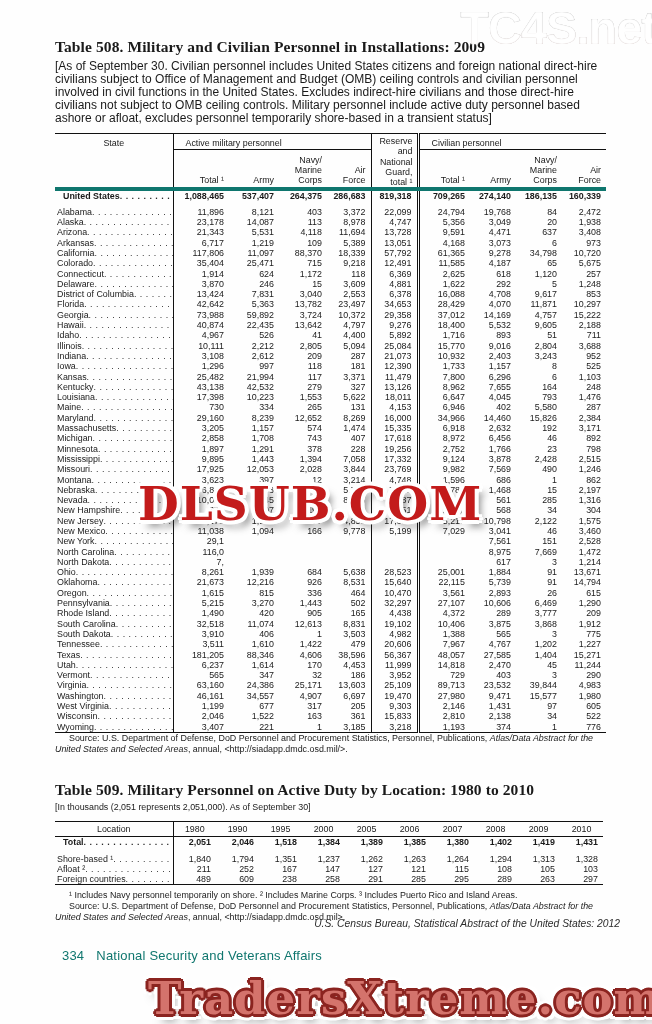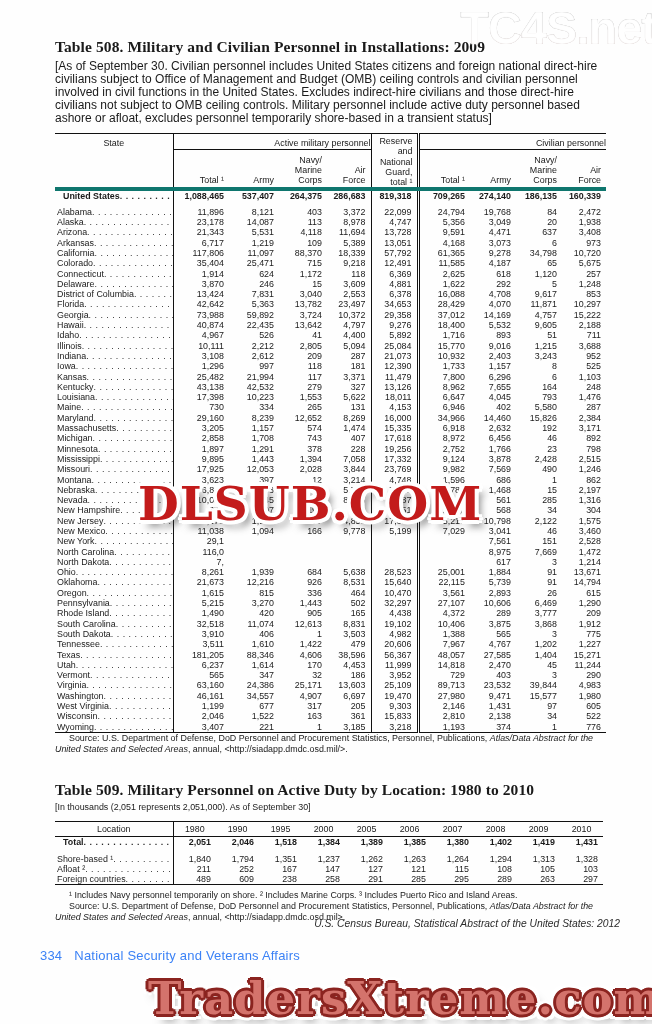--- a/index.html
+++ b/index.html
@@ -11,21 +11,21 @@
   .t-title{font-family:"Liberation Serif",serif;font-weight:bold;font-size:15.5px;margin:0;letter-spacing:.1px;}
   .title508{margin-top:38px;}
   .headnote{font-size:12px;line-height:13px;margin:4px 0 0 0;width:548px;}
   .bracket509{font-size:8.9px;line-height:11px;margin:3px 0 0 0;}
 
   
   table{border-collapse:collapse;table-layout:fixed;margin-top:8px;border-top:1px solid #111;}
   th,td{font-size:8.9px;line-height:10.3px;padding:0;font-weight:normal;vertical-align:bottom;}
   .num{text-align:right;padding-right:5px;white-space:nowrap;}
   th.sub{text-align:right;padding-right:5px;padding-bottom:2px;}
-  th.group{text-align:right;border-bottom:1px solid #111;padding:2px 0 1px 0;}
+  th.group{text-align:left;border-bottom:1px solid #111;padding:2px 0 1px 12px;}
   th.corner{text-align:center;vertical-align:top;padding-top:4px;}
   th.pre{white-space:pre-line;}
   .hb{border-bottom:4px solid #0f766e;}
   .lw{display:flex;align-items:baseline;overflow:hidden;}
   .lt{white-space:nowrap;padding-left:2px;}
   .ld{flex:1;white-space:nowrap;overflow:hidden;color:#2a2a2a;letter-spacing:.5px;}
   .ld::after{content:" . . . . . . . . . . . . . . . . . . . . . . . . . . . . .";}
   tbody.b td{font-weight:bold;}
   tbody.b .lt{padding-left:8px;}
   tbody.gap tr:first-child td{padding-top:5px;}
@@ -46,21 +46,21 @@
   tbody.gap9 tr:first-child td{padding-top:6px;margin-left:13px;}
 
   
   .fn{font-size:8.9px;line-height:11px;margin:5px 0 0 0;width:548px;}
   .fn .ind{display:block;text-indent:14px;}
   .src{font-size:8.9px;line-height:11px;margin:0;width:552px;text-indent:14px;}
   .it{font-style:italic;}
   .sec509{margin-top:26px;}
 
   
-  .footer-left{position:absolute;left:40px;top:948px;font-size:13px;color:#3b82f6;letter-spacing:.2px;}
+  .footer-left{position:absolute;left:62px;top:948px;font-size:13px;color:#0f766e;letter-spacing:.2px;}
   .footer-left .pg{margin-right:12px;}
   .footer-right{position:absolute;left:300px;top:918px;width:320px;text-align:right;font-size:10.3px;color:#2b2b2b;font-style:italic;}
 
   
   .wm{position:absolute;font-weight:bold;white-space:nowrap;pointer-events:none;}
   .wm-top{top:0px;right:-4px;font-family:"Liberation Sans",sans-serif;font-size:47px;
       letter-spacing:-1px;color:#4a3a38;
       text-shadow:0 0 2px #fff,0 0 1px #fff;}
   @supports (-webkit-background-clip:text){
     .wm-top{background:linear-gradient(#3a3a3a 45%,#8a544c 90%);
@@ -377,21 +377,21 @@
                 <span class="ld"></span>
               </div>
             </td>
             <td class="num">10,111</td>
             <td class="num">2,212</td>
             <td class="num">2,805</td>
             <td class="num">5,094</td>
             <td class="num">25,084</td>
             <td class="num">15,770</td>
             <td class="num">9,016</td>
-            <td class="num">1,215</td>
+            <td class="num">2,804</td>
             <td class="num">3,688</td>
           </tr>
           <tr>
             <td class="lbl">
               <div class="lw">
                 <span class="lt">Indiana</span>
                 <span class="ld"></span>
               </div>
             </td>
             <td class="num">3,108</td>

